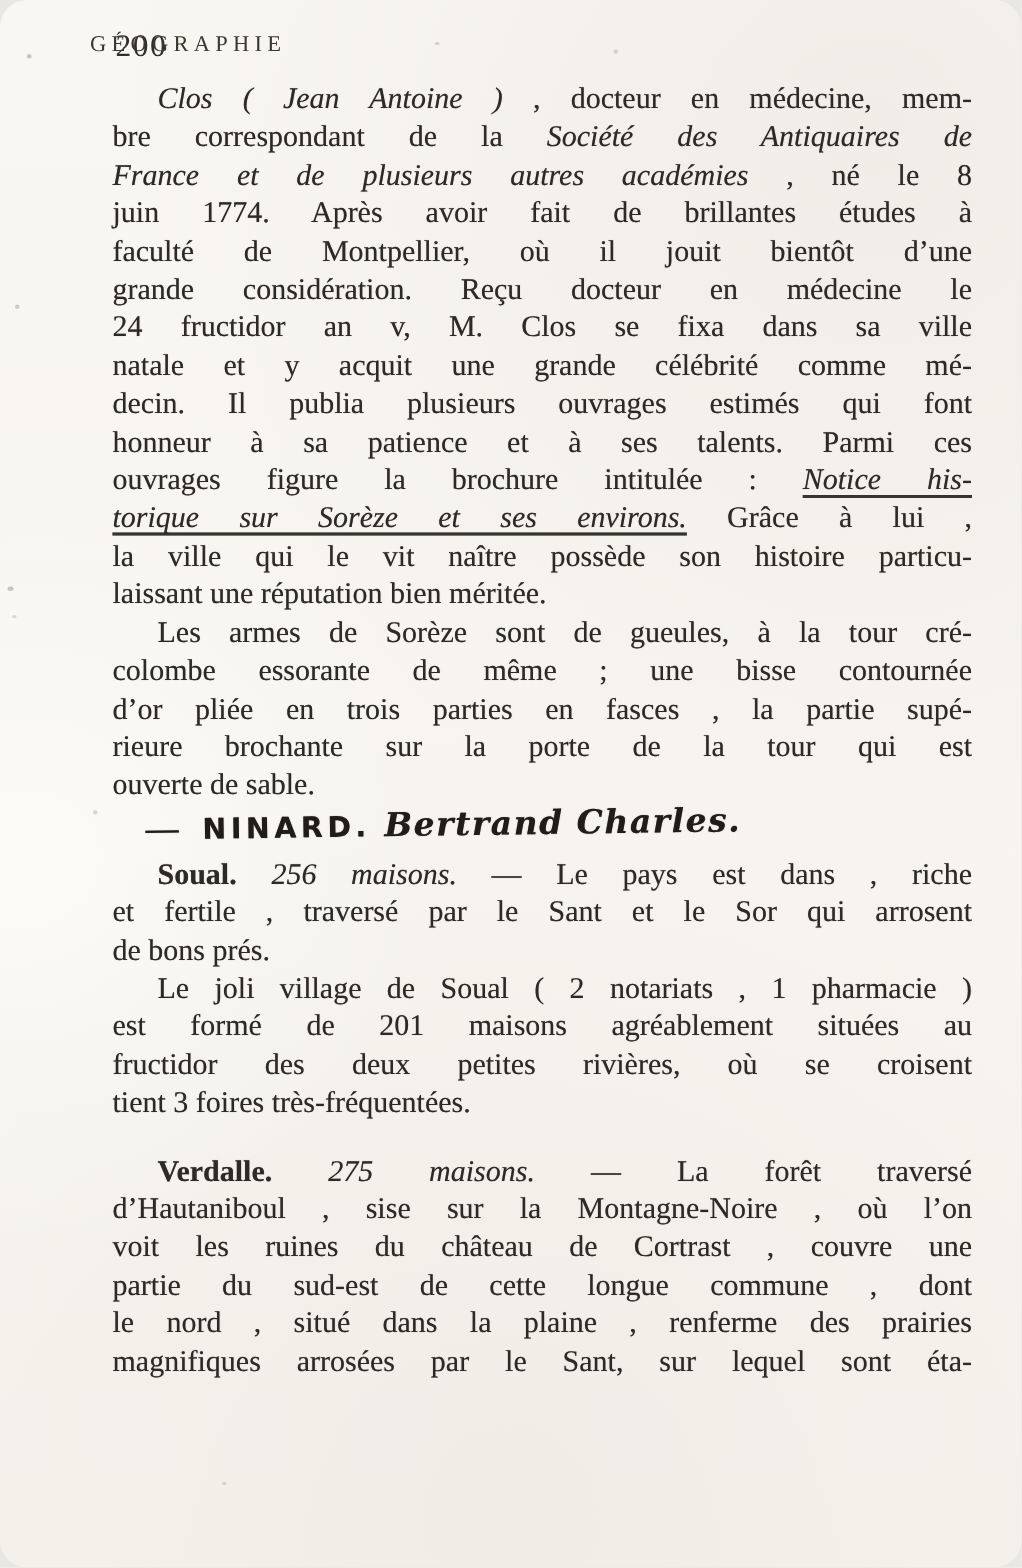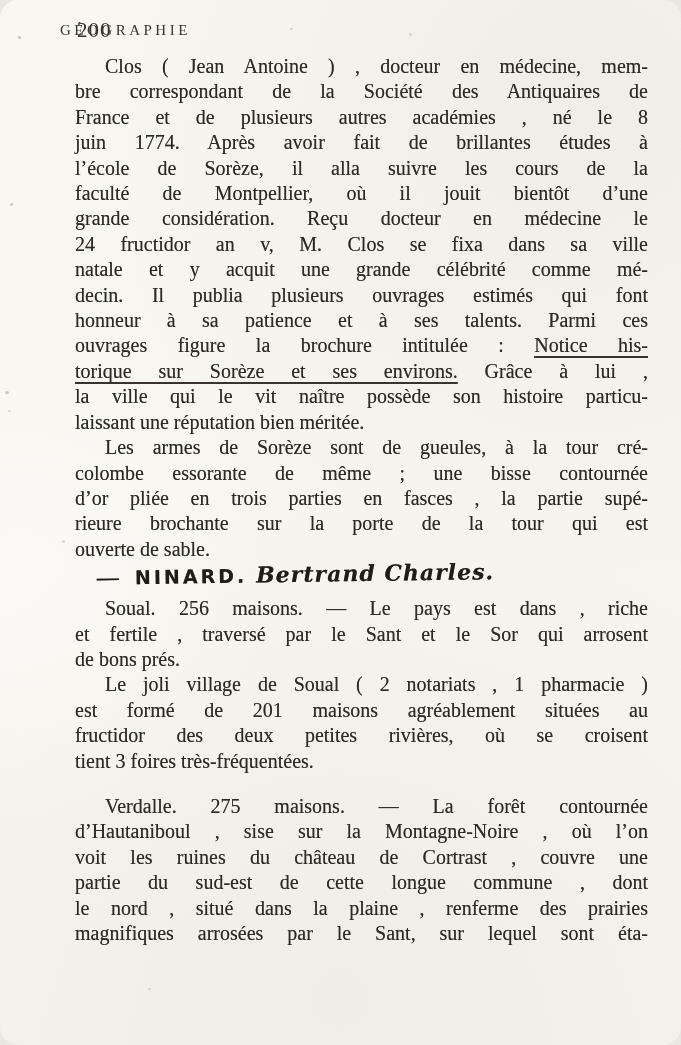--- a/index.html
+++ b/index.html
@@ -33,22 +33,22 @@
   }
 
   .text-body {
     position:absolute; top:54px; left:75px; width:573px;
     font-size:20px; line-height:25.4px;
     text-shadow:0 0 0.5px rgba(45,42,37,0.55);
   }
   .ln { text-align:justify; text-align-last:justify; }
   .ln.indent { text-indent:30px; }
   .ln.last { text-align-last:left; }
-  .it { }
-  .bd { font-weight:400; }
+  .it { font-style:italic; }
+  .bd { font-weight:700; }
   .un {
     text-decoration:underline;
     text-decoration-thickness:1.7px;
     text-underline-offset:4px;
     text-decoration-color:#38342d;
   }
 
   .block.handwriting { height:34px; padding-top:3px; }
   .hw-line {
     text-align:left; text-align-last:left;
@@ -90,21 +90,20 @@
     <span class="page-number">200</span>
     <span class="running-title">GÉOGRAPHIE</span>
   </div>
 
   <div class="text-body">
       <div class="block para">
         <div class="ln indent"><span class="it">Clos ( Jean Antoine )</span><span> , docteur en médecine, mem-</span></div>
         <div class="ln"><span>bre correspondant de la </span><span class="it">Société des Antiquaires de</span></div>
         <div class="ln"><span class="it">France et de plusieurs autres académies</span><span> , né le 8</span></div>
         <div class="ln"><span>juin 1774. Après avoir fait de brillantes études à</span></div>
-        <div class="ln"><span>l’école de Sorèze, il alla suivre les cours de la</span></div>
         <div class="ln"><span>faculté de Montpellier, où il jouit bientôt d’une</span></div>
         <div class="ln"><span>grande considération. Reçu docteur en médecine le</span></div>
         <div class="ln"><span>24 fructidor an v, M. Clos se fixa dans sa ville</span></div>
         <div class="ln"><span>natale et y acquit une grande célébrité comme mé-</span></div>
         <div class="ln"><span>decin. Il publia plusieurs ouvrages estimés qui font</span></div>
         <div class="ln"><span>honneur à sa patience et à ses talents. Parmi ces</span></div>
         <div class="ln"><span>ouvrages figure la brochure intitulée : </span><span class="it un">Notice his-</span></div>
         <div class="ln"><span class="it un">torique sur Sorèze et ses environs.</span><span> Grâce à lui ,</span></div>
         <div class="ln"><span>la ville qui le vit naître possède son histoire particu-</span></div>
         <div class="ln last"><span>laissant une réputation bien méritée.</span></div>
@@ -124,21 +123,21 @@
         <div class="ln"><span>et fertile , traversé par le Sant et le Sor qui arrosent</span></div>
         <div class="ln last"><span>de bons prés.</span></div>
       </div>
       <div class="block para">
         <div class="ln indent"><span>Le joli village de Soual ( 2 notariats , 1 pharmacie )</span></div>
         <div class="ln"><span>est formé de 201 maisons agréablement situées au</span></div>
         <div class="ln"><span>fructidor des deux petites rivières, où se croisent</span></div>
         <div class="ln last"><span>tient 3 foires très-fréquentées.</span></div>
       </div>
       <div class="block para gap-top">
-        <div class="ln indent"><span class="bd">Verdalle.</span><span class="it"> 275 maisons.</span><span> — La forêt contournée</span></div>
+        <div class="ln indent"><span class="bd">Verdalle.</span><span class="it"> 275 maisons.</span><span> — La forêt traversé</span></div>
         <div class="ln"><span>d’Hautaniboul , sise sur la Montagne-Noire , où l’on</span></div>
         <div class="ln"><span>voit les ruines du château de Cortrast , couvre une</span></div>
         <div class="ln"><span>partie du sud-est de cette longue commune , dont</span></div>
         <div class="ln"><span>le nord , situé dans la plaine , renferme des prairies</span></div>
         <div class="ln"><span>magnifiques arrosées par le Sant, sur lequel sont éta-</span></div>
       </div>
     </div>
 
   <div class="speckle" style="left:18px; top:36px; width:3px; height:3px; opacity:.45;"></div>
   <div class="speckle" style="left:290px; top:28px; width:3px; height:2px; opacity:.35;"></div>

